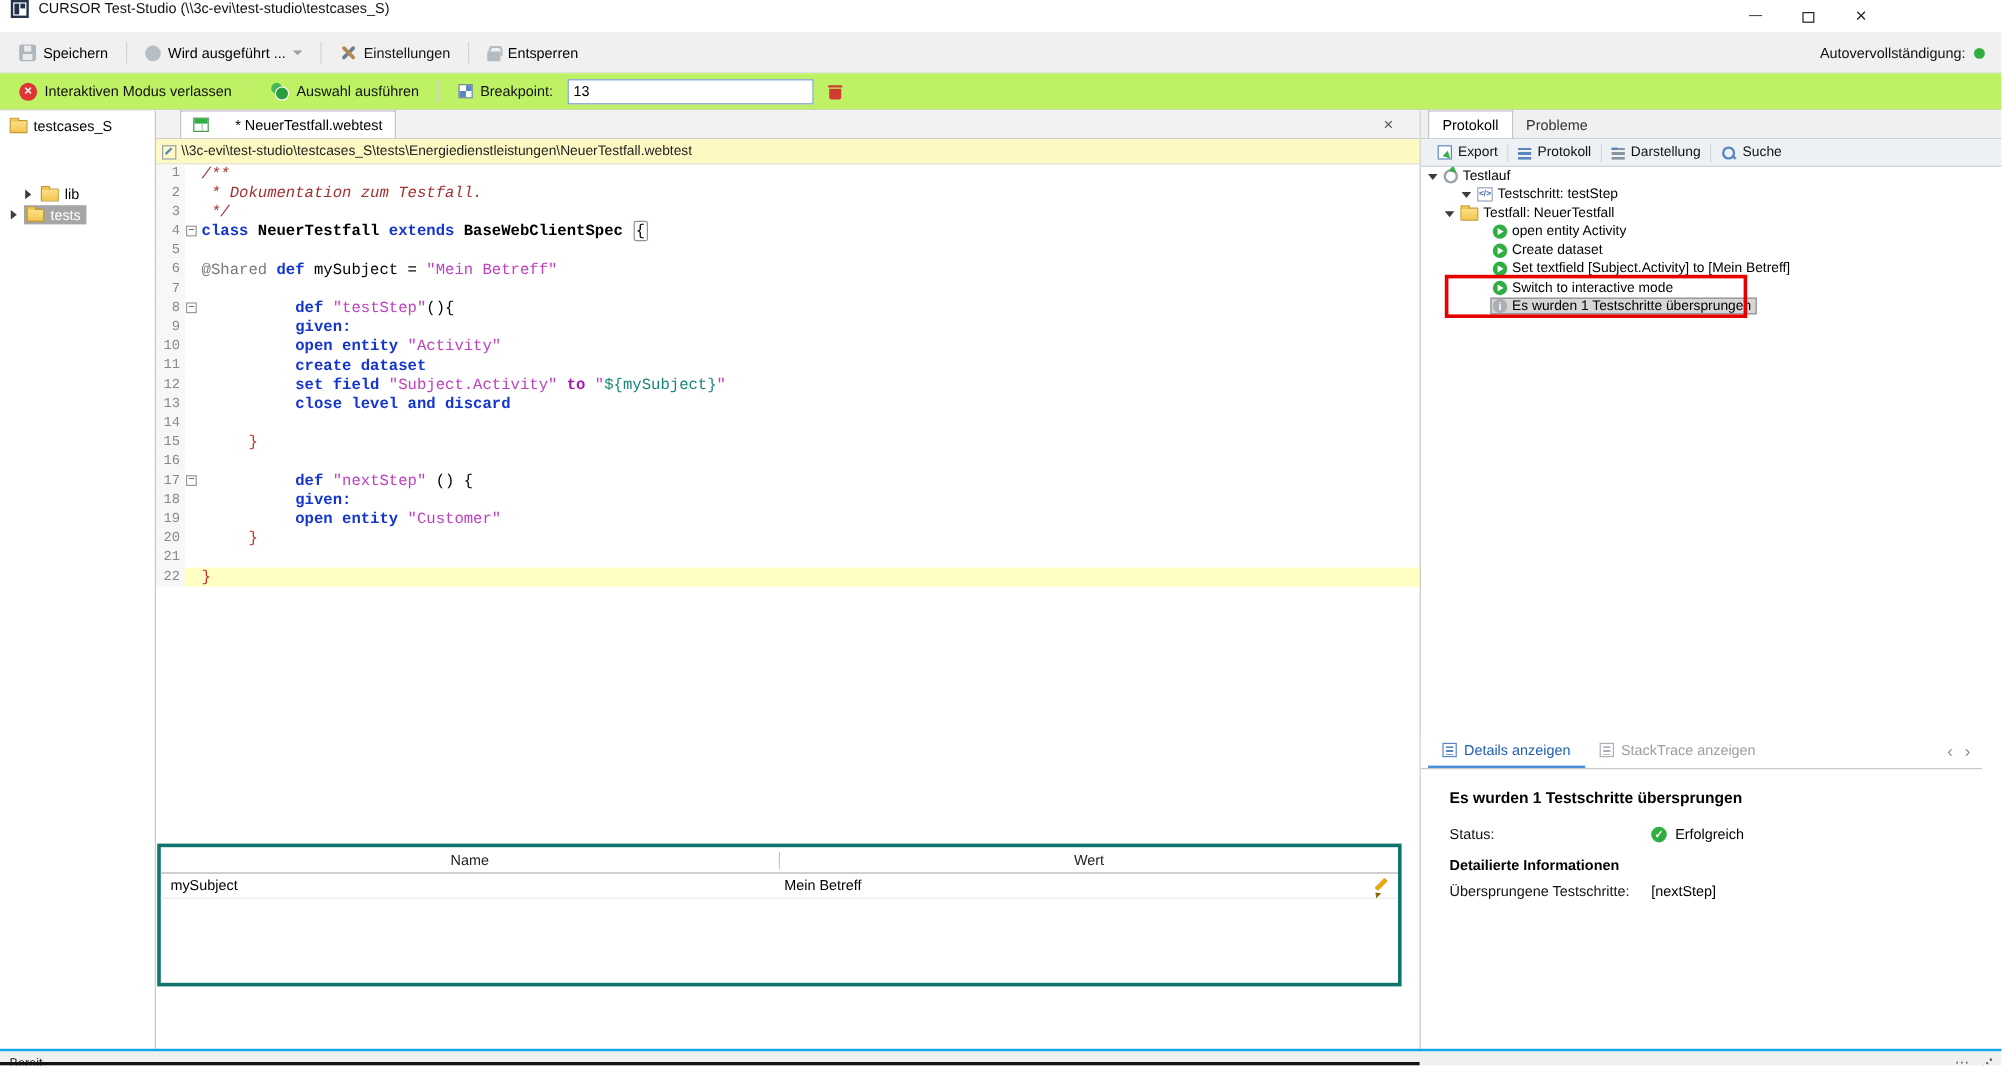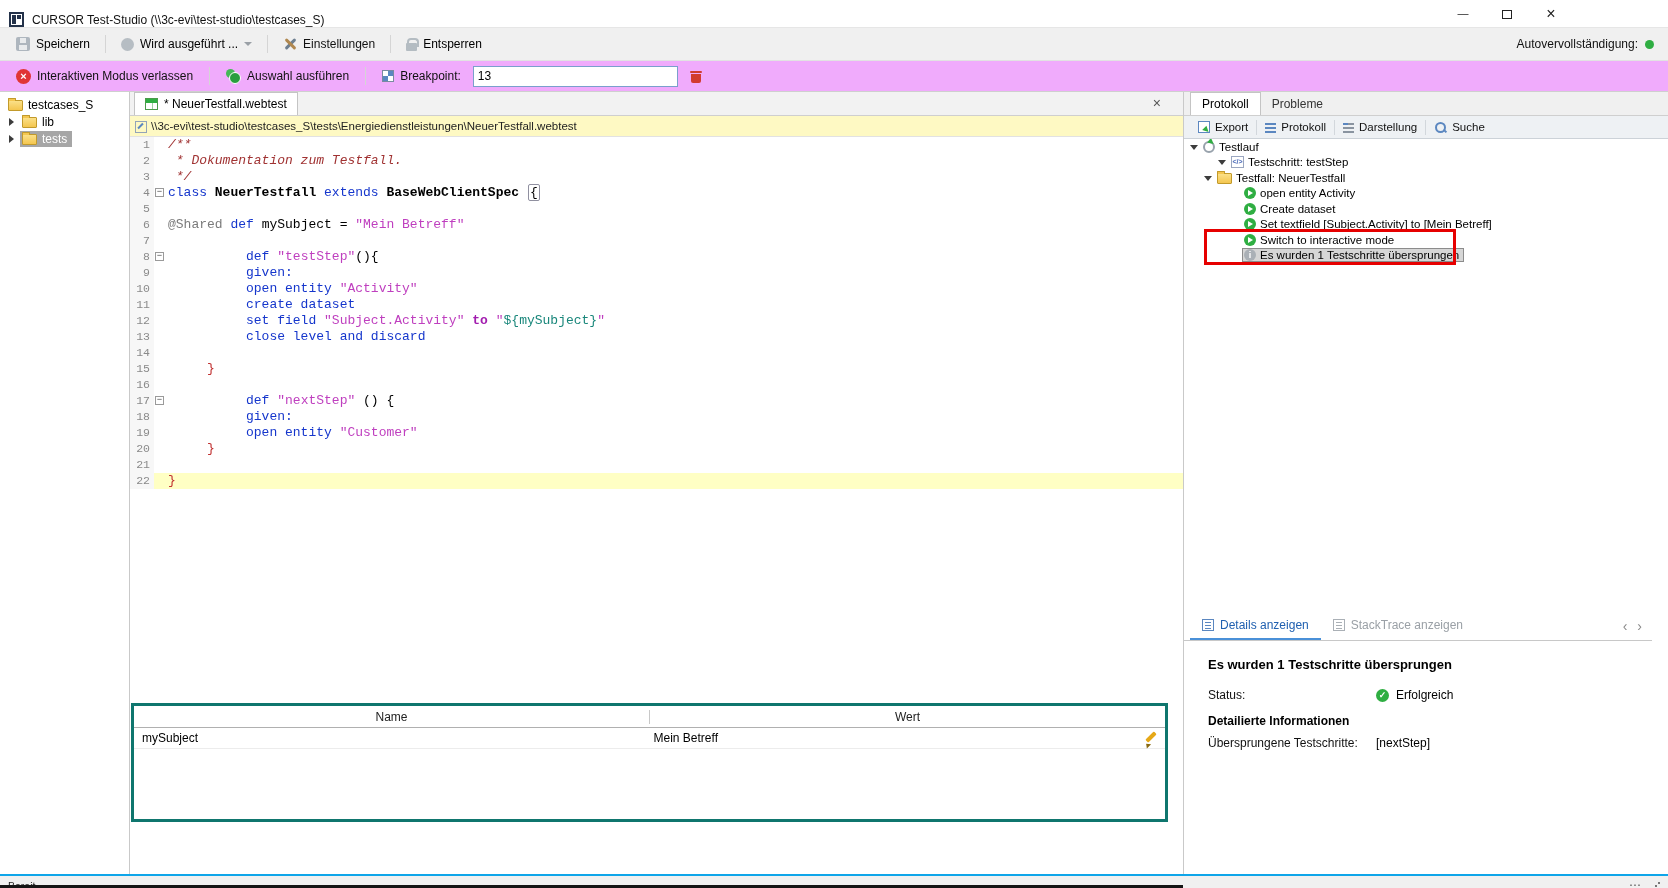--- a/index.html
+++ b/index.html
@@ -1,20 +1,20 @@
 <!DOCTYPE html>
 <html><head>
 <meta charset="utf-8">
 <style>
   *{box-sizing:border-box;margin:0;padding:0}
   html,body{width:1668px;height:888px;overflow:hidden}
   body{font-family:"Liberation Sans",sans-serif;font-size:12px;color:#000;background:#fff;position:relative}
 
   
-  .titlebar{position:absolute;left:0;top:0;width:100%;height:28px;background:#fff;border-bottom:1px solid #e6e6e6;display:flex;align-items:flex-end;padding-left:9px;gap:8px}
+  .titlebar{position:absolute;left:0;top:0;width:100%;height:28px;background:#fff;border-bottom:1px solid #e6e6e6;display:flex;align-items:flex-start;padding-left:9px;gap:8px}
   .title-text{font-size:12px;color:#111}
   .win-controls{position:absolute;right:95px;top:0;height:28px;display:flex}
   .wbtn{width:44px;height:28px;display:flex;align-items:center;justify-content:center;color:#222;cursor:default}
   .glyph-min{font-size:11px;margin-top:-3px}
   .glyph-max{width:10px;height:9px;border:1px solid #222;display:inline-block}
   .glyph-close{font-size:16px;line-height:16px}
 
   
   .ic{display:inline-block;flex:none;position:relative}
   .ic-app{width:15px;height:15px;border:2px solid #24324a;background:#fff}
@@ -75,51 +75,51 @@
   .ic-pencil::before{content:"";position:absolute;left:6px;top:-1px;width:4px;height:12px;background:#e6a817;transform:rotate(45deg);border-radius:1px}
   .ic-pencil::after{content:"";position:absolute;left:0;top:9px;border:3px solid transparent;border-right:4px solid #8a6a10;transform:rotate(45deg)}
   .ic-overflow{color:#555;font-size:12px;line-height:10px}
   .ic-grip{width:9px;height:9px;background:
     radial-gradient(circle at 2px 8px,#777 1px,transparent 1.2px),
     radial-gradient(circle at 5px 5px,#777 1px,transparent 1.2px),
     radial-gradient(circle at 8px 2px,#777 1px,transparent 1.2px)}
 
   
   .toolbar1{position:absolute;left:0;top:28px;width:100%;height:33px;background:#f0f0f0;border-bottom:1px solid #e2e2e2;display:flex;align-items:center;padding:0 10px;gap:5px}
-  .toolbar2{position:absolute;left:0;top:61px;width:100%;height:31px;background:#f0abfc;border-bottom:1px solid #cfcfcf;display:flex;align-items:center;padding:0 10px;gap:6px}
+  .toolbar2{position:absolute;left:0;top:61px;width:100%;height:31px;background:#bef264;border-bottom:1px solid #cfcfcf;display:flex;align-items:center;padding:0 10px;gap:6px}
   .tb-btn{display:flex;align-items:center;gap:6px;padding:3px 6px;color:#111;white-space:nowrap}
   .tb-btn.disabled{color:#000000}
   .tb-sep{width:1px;height:18px;background:#d5d5d5;margin:0 4px}
   .tb-right{margin-left:auto;display:flex;align-items:center;gap:7px;padding-right:4px;color:#111}
   .bp-input{width:205px;height:21px;border:1px solid #7aa0cc;background:#fff;padding:0 4px;font-size:12px;font-family:"Liberation Sans",sans-serif}
 
   
   .filetree{position:absolute;left:0;top:92px;width:130px;bottom:14px;background:#fff;border-right:1px solid #c9c9c9;padding-top:4px}
   .ft-row{display:flex;align-items:center;height:17px;white-space:nowrap}
   .ft-pill{display:flex;align-items:center;gap:5px;padding:1px 5px 1px 2px}
   .ft-pill.sel{background:#a6a6a6;color:#fff}
   .tw-right{width:0;height:0;border:4px solid transparent;border-left:5px solid #3c3c3c;margin-right:2px}
   .tw-down{width:0;height:0;border:4px solid transparent;border-top:5px solid #3c3c3c;margin:5px 3px 0 0}
   .tw-pad{width:10px}
 
   
   .editorcol{position:absolute;left:130px;top:92px;width:1053px;bottom:14px;background:#fff}
   .tabbar{position:absolute;left:0;top:0;right:0;height:24px;background:#f2f2f2;border-bottom:1px solid #cfcfcf;display:flex;align-items:flex-end}
-  .tab-active{display:flex;align-items:center;gap:6px;background:#fff;border:1px solid #c4c4c4;border-bottom:none;height:23px;padding:0 10px;margin-left:4px;white-space:nowrap}
+  .tab-active{display:flex;align-items:center;gap:22px;background:#fff;border:1px solid #c4c4c4;border-bottom:none;height:23px;padding:0 10px;margin-left:20px;white-space:nowrap}
   .ed-close{position:absolute;right:22px;top:4px;font-size:14px;color:#555;line-height:14px}
   .pathbar{position:absolute;left:0;top:24px;right:0;height:21px;background:#fef9c3;border-bottom:1px solid #e2e2e2;display:flex;align-items:center;gap:5px;padding-left:5px;font-size:11.5px;color:#222;white-space:nowrap}
   .codearea{position:absolute;left:0;top:45px;right:0;bottom:0;font-family:"Liberation Mono",monospace;font-size:13px;line-height:16px;overflow:hidden}
   .cl{display:flex;height:16px}
   .cl.hl{background:#ffffc4}
   .gut{width:24px;flex:none;text-align:right;padding-right:4px;background:#f7f7f7;color:#8a8a8a;font-size:11.5px}
   .fold{width:14px;flex:none;position:relative}
   .fm{position:absolute;left:1px;top:3px;width:9px;height:9px;border:1px solid #9a9a9a;background:#fff;font-size:9px;line-height:7px;text-align:center;color:#444}
   .ct{flex:1;white-space:pre}
   .tk-c{color:#a03232;font-style:italic}
-  .tk-k{color:#1536cc;font-weight:normal}
+  .tk-k{color:#1536cc;font-weight:bold}
   .tk-s{color:#bf3fbf}
   .tk-v{color:#18867a}
   .tk-t{color:#a21caf;font-weight:bold}
   .tk-a{color:#7a7a7a}
   .tk-d{font-weight:bold}
   .tk-p{color:#000}
   .tk-b{color:#c03030}
   .tk-m{color:#000;border:1px solid #9090a0;border-radius:2px;padding:0 1px;margin-left:1px}
 
   
@@ -229,21 +229,21 @@
   </div>
 </div>
 
 <div class="filetree">
     <div class="ft-row" style="padding-left: 6px;">
       <span class="ft-pill">
         <span class="ic ic-folder"></span>
         <span>testcases_S</span>
       </span>
     </div>
-    <div class="ft-row" style="padding-left: 9px;">
+    <div class="ft-row" style="padding-left: 21px; margin-top: 40px;">
       <span class="tw-right"></span>
       <span class="ft-pill">
         <span class="ic ic-folder"></span>
         <span>lib</span>
       </span>
     </div>
     <div class="ft-row" style="padding-left: 9px;">
       <span class="tw-right"></span>
       <span class="ft-pill sel">
         <span class="ic ic-folder"></span>

